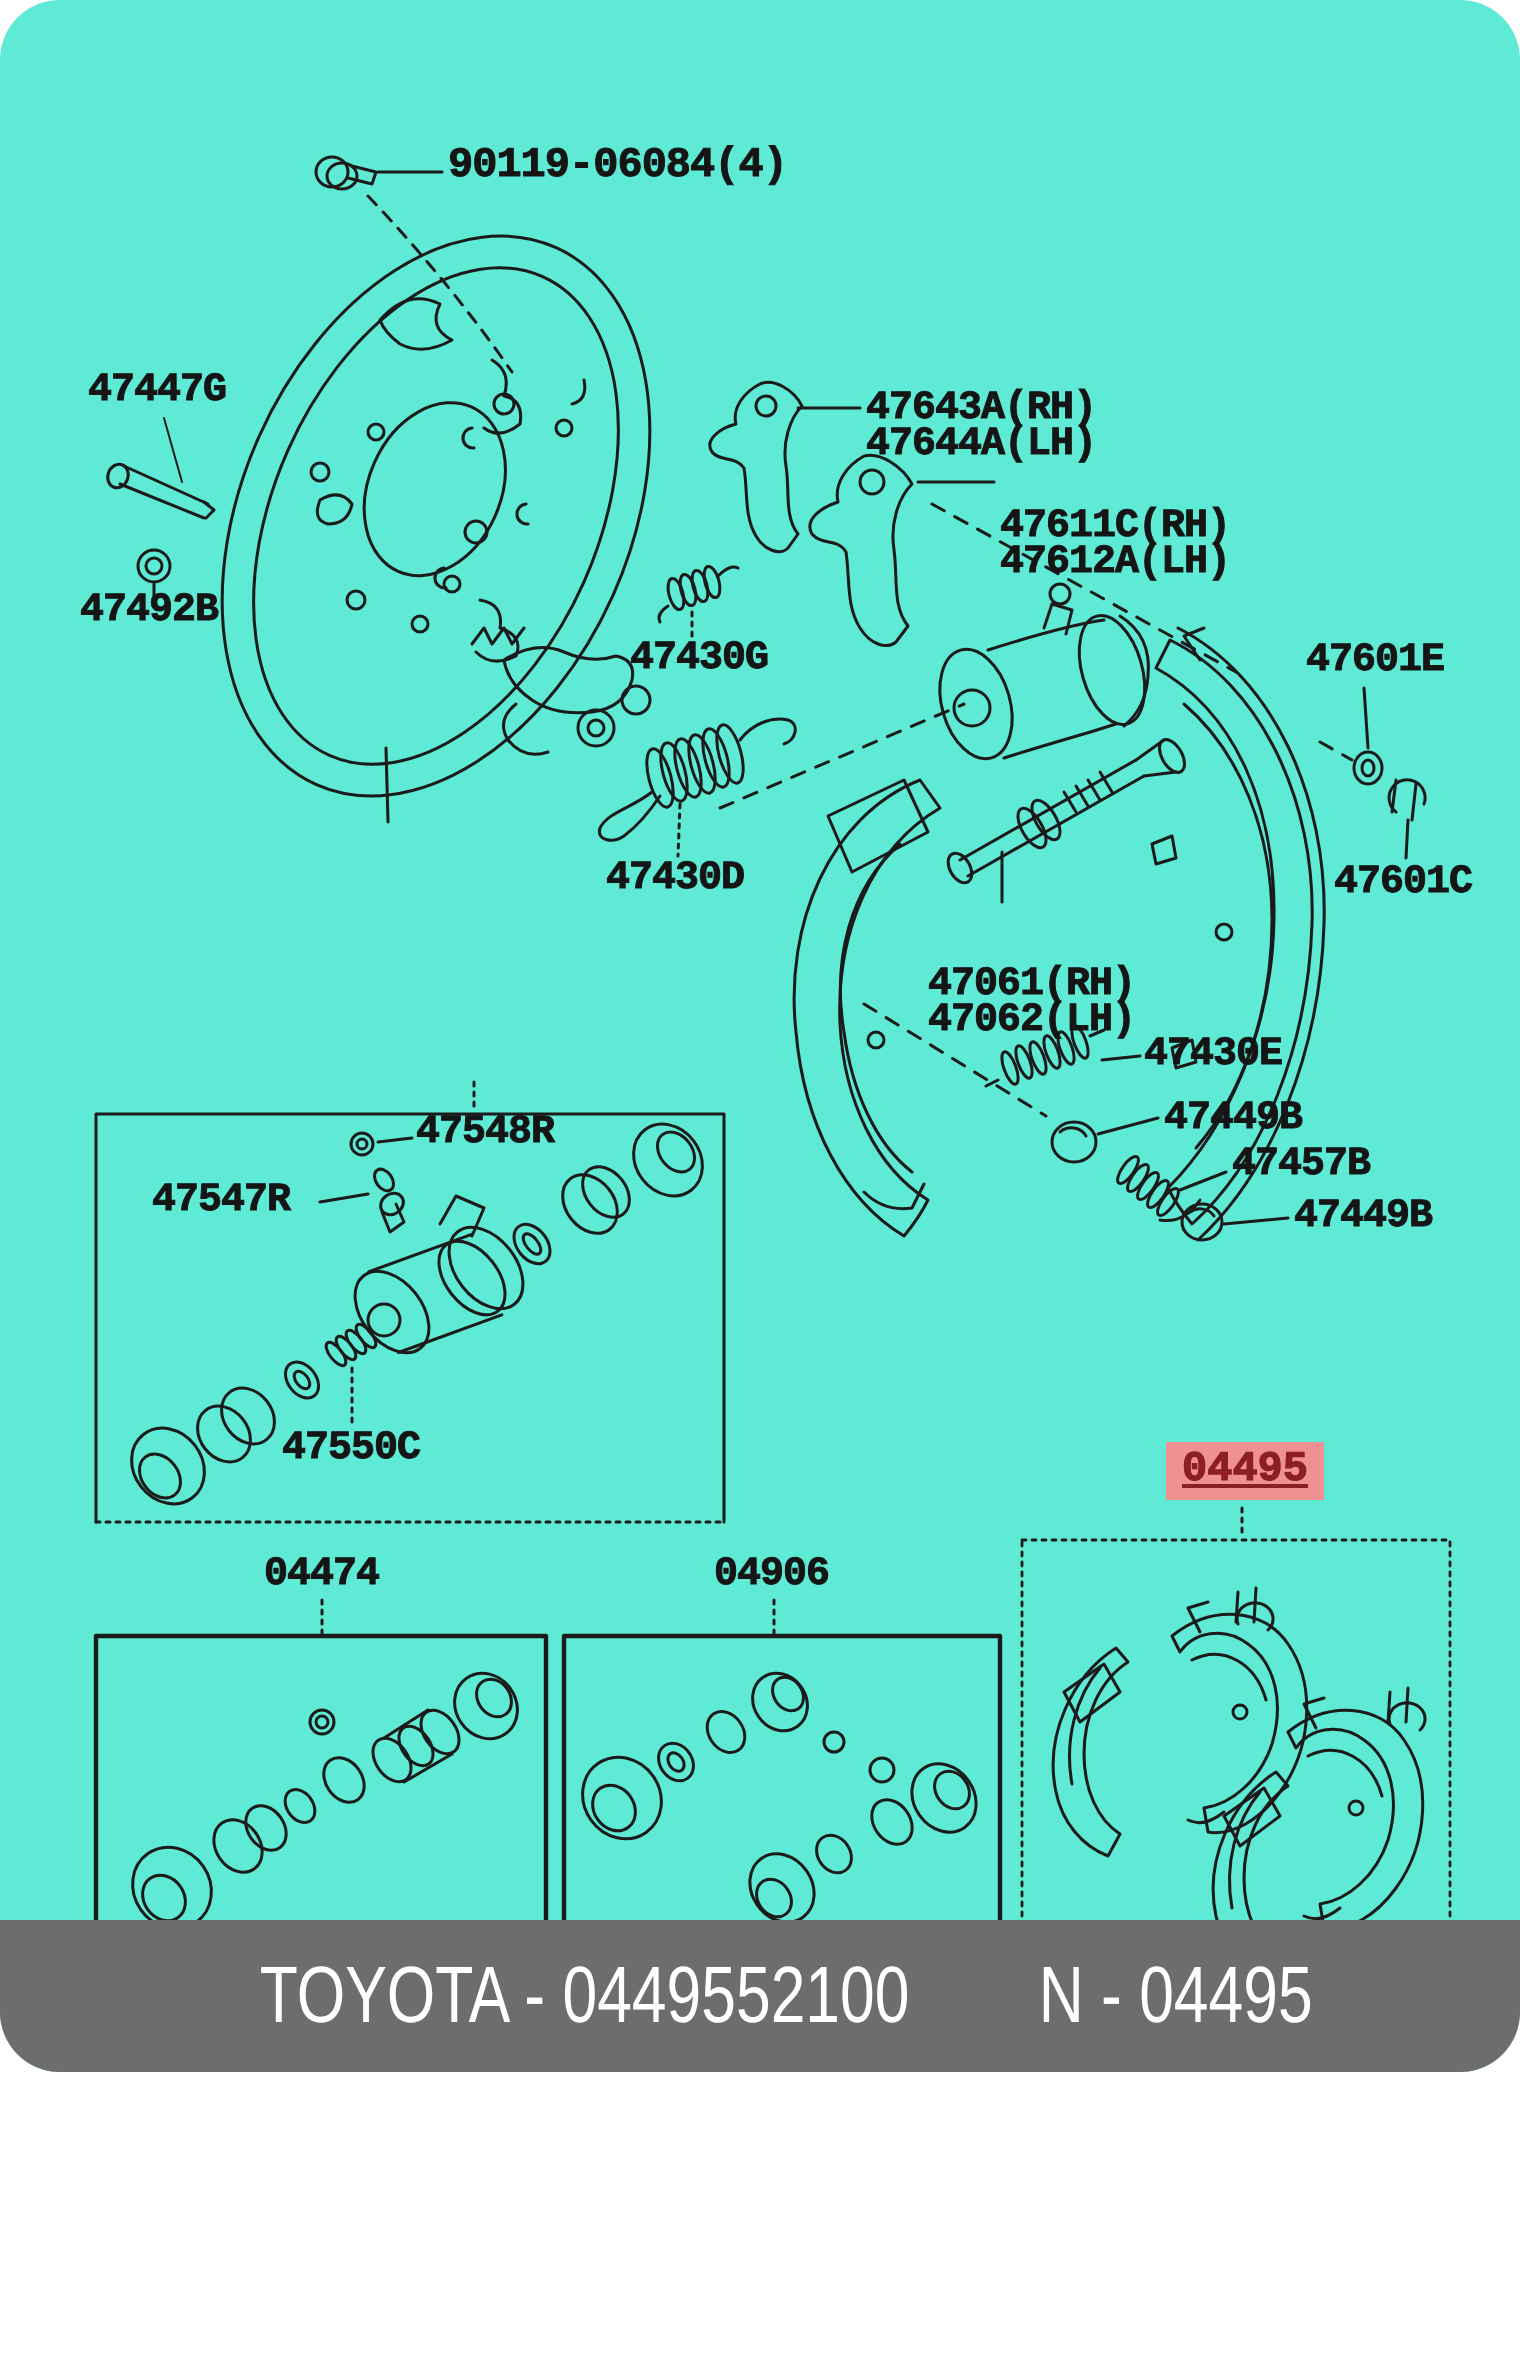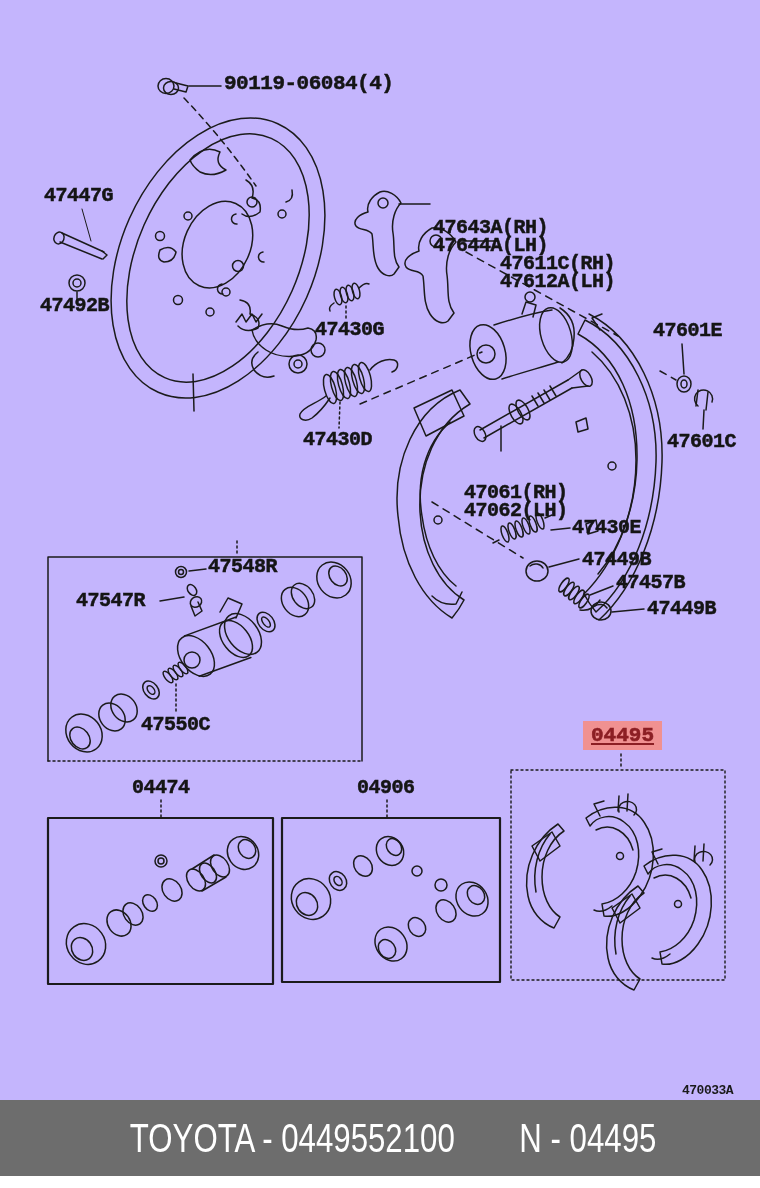--- a/index.html
+++ b/index.html
@@ -1,17 +1,17 @@
 <!DOCTYPE html>
 <html><head>
 <meta charset="utf-8">
 <style>
   html,body{margin:0;padding:0;background:#fff;}
-  #stage{position:relative;width:760px;height:1176px;background:#c4b5fd;overflow:hidden;
-         font-family:"Liberation Mono",monospace;}
+  #stage{position:relative;width:760px;height:1036px;background:#5eead4;overflow:hidden;
+         font-family:"Liberation Mono",monospace;border-radius:30px;}
   #art{position:absolute;left:0;top:0;}
   .lbl{position:absolute;font:700 20px "Liberation Mono",monospace;color:#151515;
        letter-spacing:-0.5px;line-height:18px;white-space:pre;-webkit-text-stroke:.5px #151515;}
   .lbl.sm{font-size:21px;}
   .hl{position:absolute;background:#f09191;color:#8c1f24;font:700 21px "Liberation Mono",monospace;
       padding:3px 8px;-webkit-text-stroke:.6px #8c1f24;letter-spacing:0;text-decoration:underline;}
   .ref{position:absolute;font:700 13px "Liberation Mono",monospace;color:#1a1a1a;letter-spacing:-0.5px;}
   .footer{position:absolute;left:0;bottom:0;width:760px;height:76px;background:#6d6d6d;
           display:flex;align-items:center;justify-content:center;margin-top:18px;}
   .footer span{display:inline-block;font:400 40px "Liberation Sans",sans-serif;color:#ffffff;
@@ -303,21 +303,21 @@
     <use href="#gclip"></use>
     <use href="#gshoeL" transform="translate(80,62)"></use>
     <use href="#gshoeW" transform="translate(58,48)"></use>
     <use href="#gclip" transform="translate(76,50)"></use>
   </g>
 </svg>
 
 <div class="lbl sm" style="left:224px;top:75px">90119-06084(4)</div>
 <div class="lbl" style="left:44px;top:187px">47447G</div>
 <div class="lbl" style="left:40px;top:297px">47492B</div>
-<div class="lbl" style="left:433px;top:183px">
+<div class="lbl" style="left:433px;top:160px">
   <div>47643A(RH)</div><div>47644A(LH)</div>
 </div>
 <div class="lbl" style="left:500px;top:219px">
   <div>47611C(RH)</div><div>47612A(LH)</div>
 </div>
 <div class="lbl" style="left:315px;top:321px">47430G</div>
 <div class="lbl" style="left:303px;top:431px">47430D</div>
 <div class="lbl" style="left:464px;top:448px">
   <div>47061(RH)</div><div>47062(LH)</div>
 </div>

